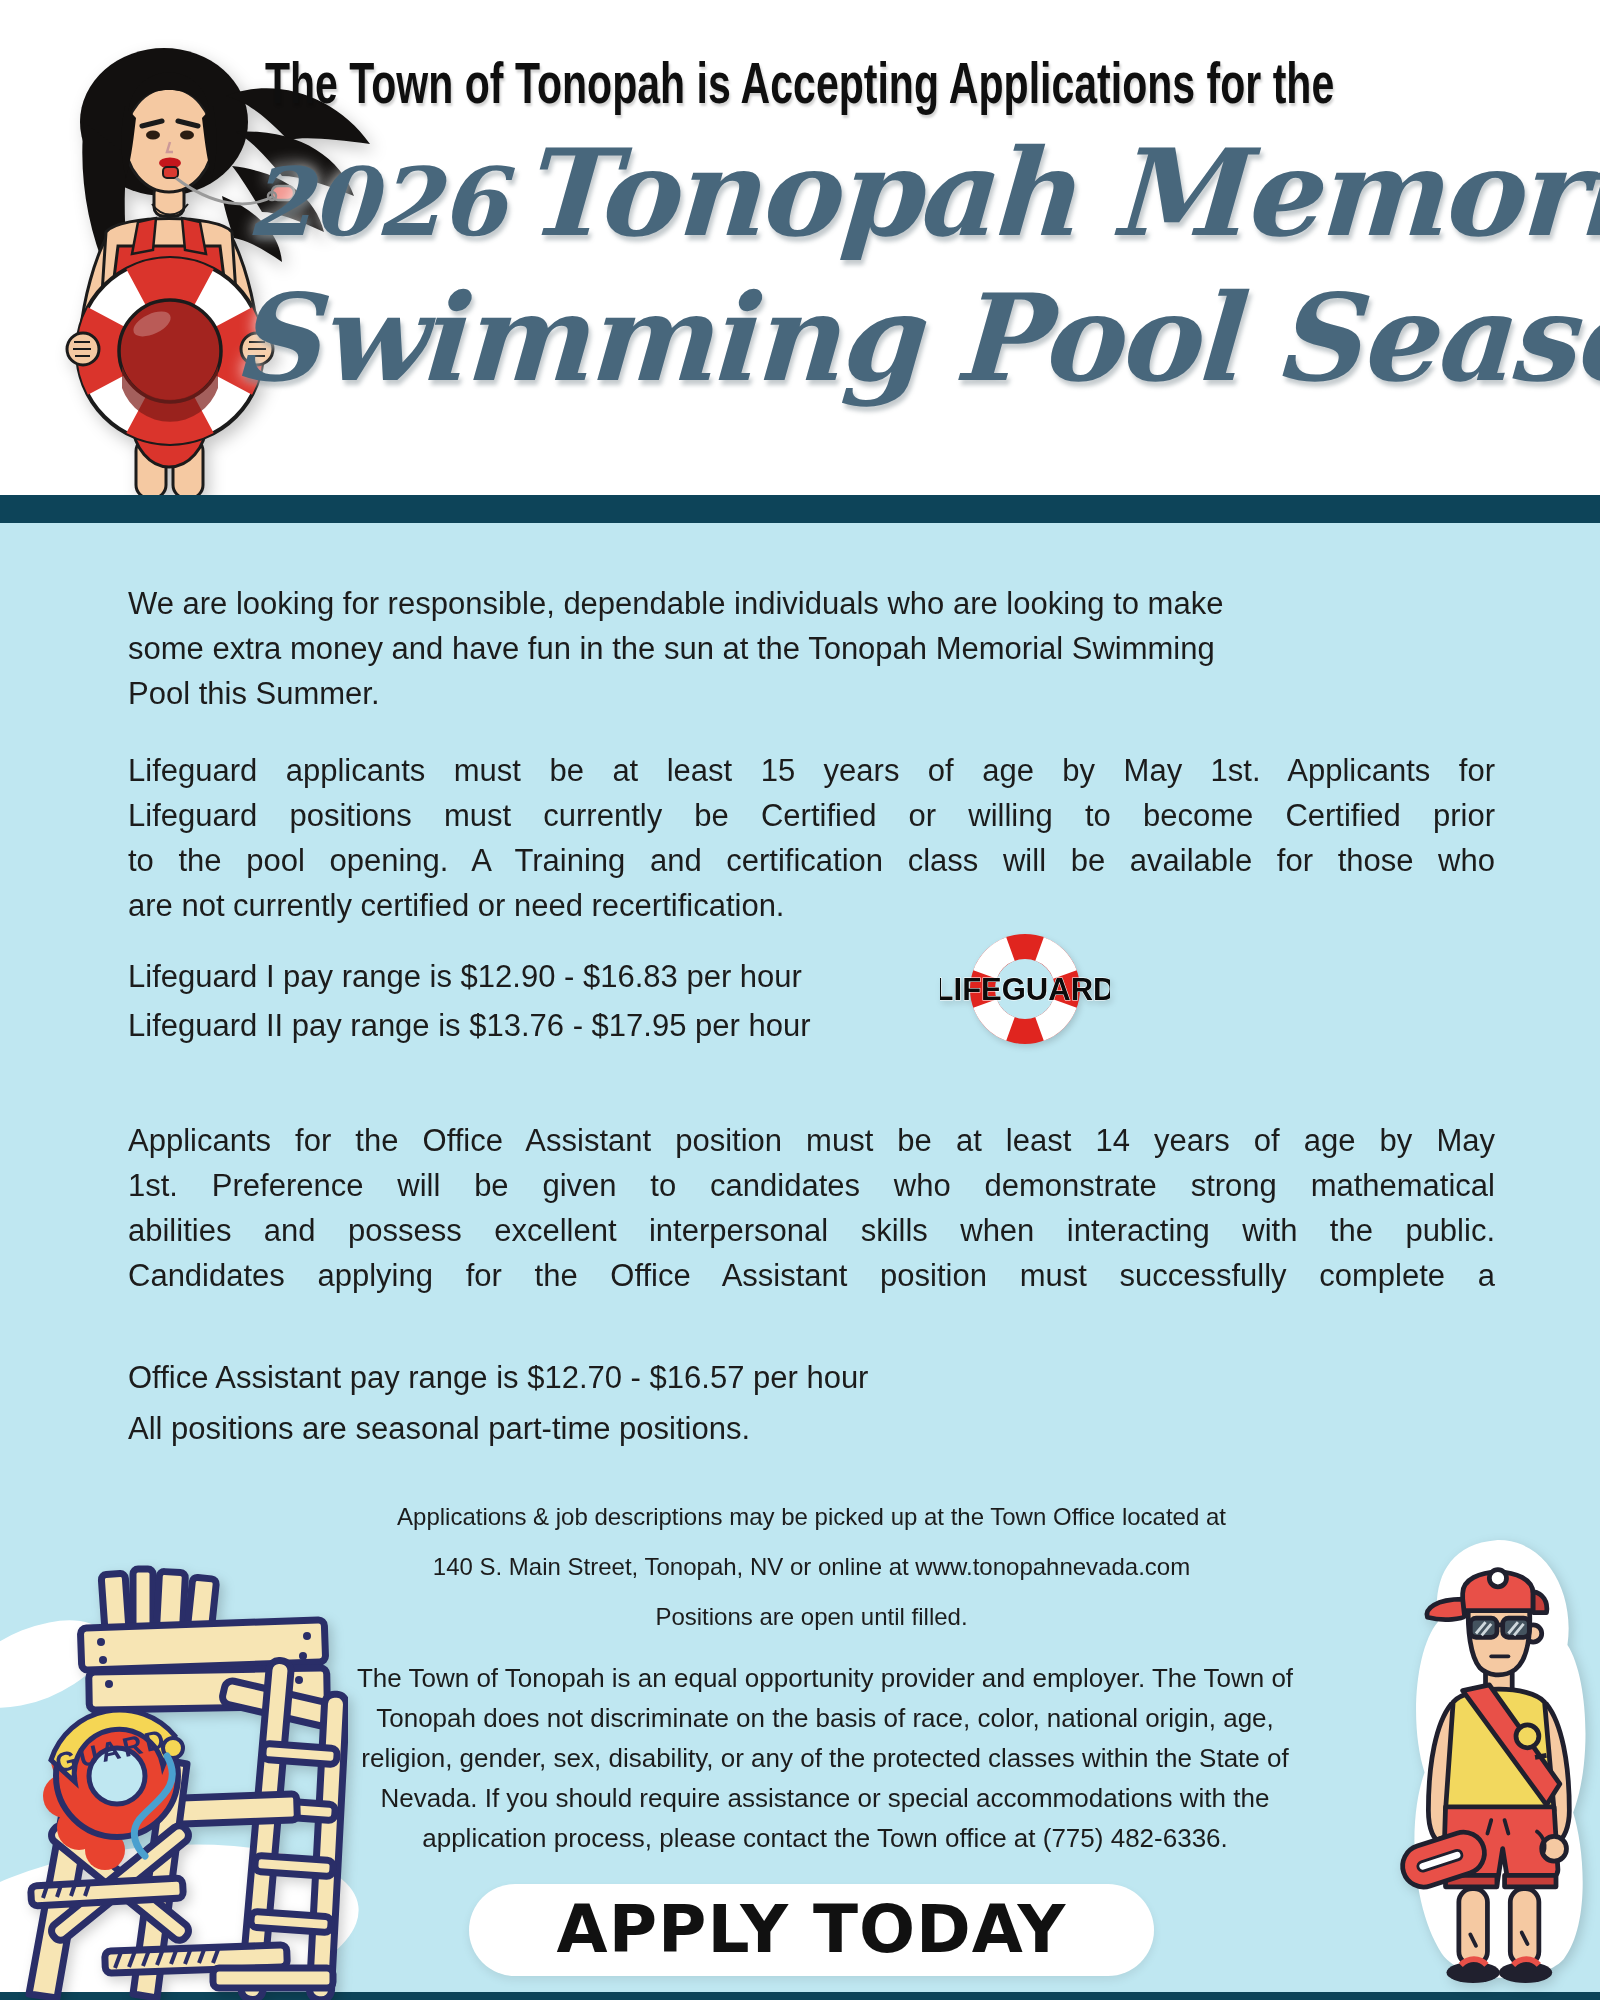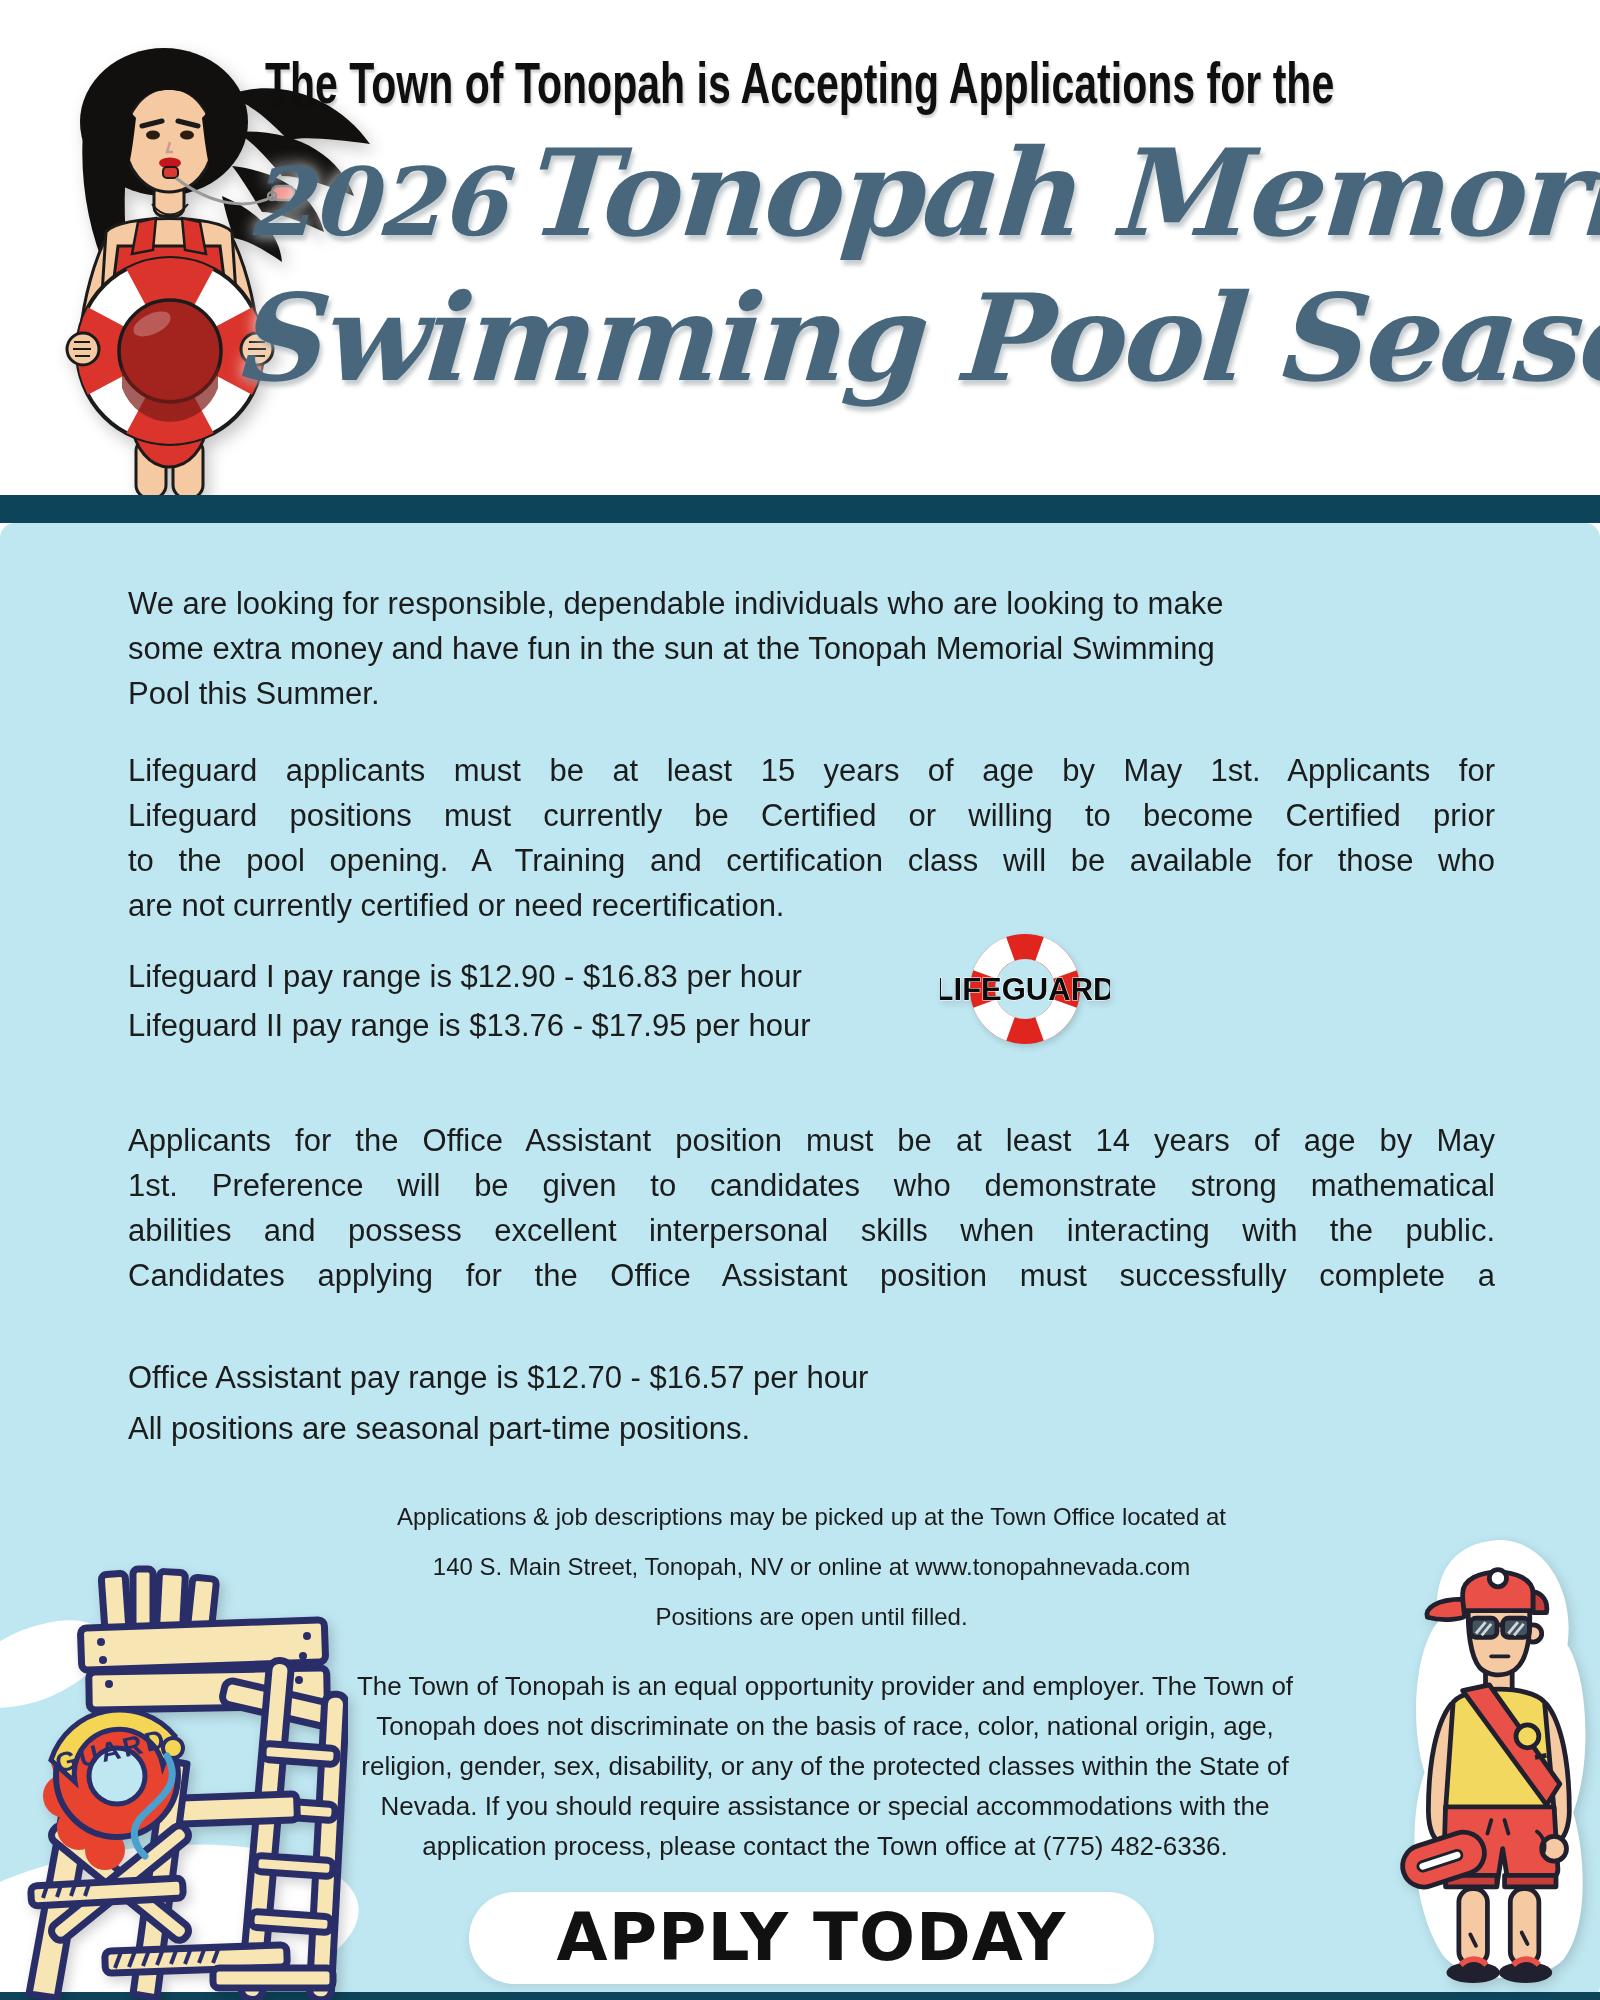--- a/index.html
+++ b/index.html
@@ -20,33 +20,33 @@
          font-family:"DejaVu Serif",serif;font-style:italic;font-weight:bold;color:var(--title_slate);
          transform:skewX(-5deg);letter-spacing:-3px;
          text-shadow:3px 5px 4px rgba(90,105,115,.35), 0 0 16px rgba(255,255,255,.9);}
   .title .t1{font-size:120px;line-height:150px;white-space:nowrap;}
   .title .t1 .year{font-size:94px;letter-spacing:-1px;margin-right:18px;}
   .title .t2{font-size:120px;line-height:150px;margin-top:-14px;white-space:nowrap;}
   .teal-band{position:absolute;top:495px;left:0;width:1600px;height:28px;background:var(--band_teal);z-index:5;}
   .girl-svg{position:absolute;top:36px;left:36px;z-index:2;filter:drop-shadow(5px 7px 8px rgba(0,0,0,.22));}
   
   .content{position:absolute;top:523px;left:0;width:1600px;height:1477px;background:var(--bg_blue);
-           padding:58px 105px 0 128px;box-sizing:border-box;z-index:1;border-radius:15px;}
+           padding:58px 105px 0 128px;box-sizing:border-box;z-index:1;}
   .para{font-size:31px;line-height:45px;}
   .p1{margin-top:0;width:1320px;}
   .p2{margin-top:32px;}
   .jl{text-align:justify;text-align-last:justify;}
   .jl-last{text-align:left;text-align-last:left;}
   .pay-row{position:relative;margin-top:24px;height:104px;}
   .pay-row .para{line-height:49px;}
   .logo-svg{position:absolute;left:812px;top:-20px;filter:drop-shadow(2px 3px 3px rgba(0,0,0,.15));}
   .p3{margin-top:62px;}
   .pay2{margin-top:54px;font-size:31px;line-height:51px;}
   .pickup{margin-top:38px;font-size:24px;line-height:50px;text-align:center;}
-  .eeo{margin-top:24px;width:1030px;margin-left:182px;font-size:26px;line-height:40px;text-align:center;}
+  .eeo{margin-top:16px;width:1030px;margin-left:182px;font-size:26px;line-height:40px;text-align:center;}
   .apply-pill{display:block;width:fit-content;margin:26px auto 0 auto;background:#ffffff;
               border:none;border-radius:46px;height:92px;line-height:92px;padding:0 88px;
               font-family:"DejaVu Sans",sans-serif;font-weight:bold;font-size:66px;color:#111111;
               letter-spacing:1px;box-shadow:0 4px 10px rgba(0,0,0,.08);cursor:pointer;}
   .bottom-band{position:absolute;bottom:0;left:0;width:1600px;height:8px;background:var(--band_teal);z-index:2;}
   
   .swoosh{position:absolute;background:#fff;border-radius:50%;z-index:2;}
   .swoosh.s1{left:-80px;top:1848px;width:440px;height:170px;transform:rotate(-7deg);}
   .swoosh.s2{left:-40px;top:1628px;width:150px;height:72px;transform:rotate(-22deg);}
   .chair-svg{position:absolute;left:16px;top:1564px;z-index:3;filter:drop-shadow(4px 5px 6px rgba(0,0,0,.18));}

